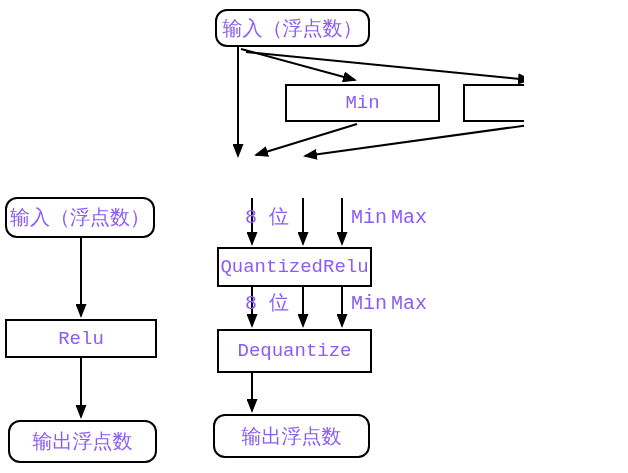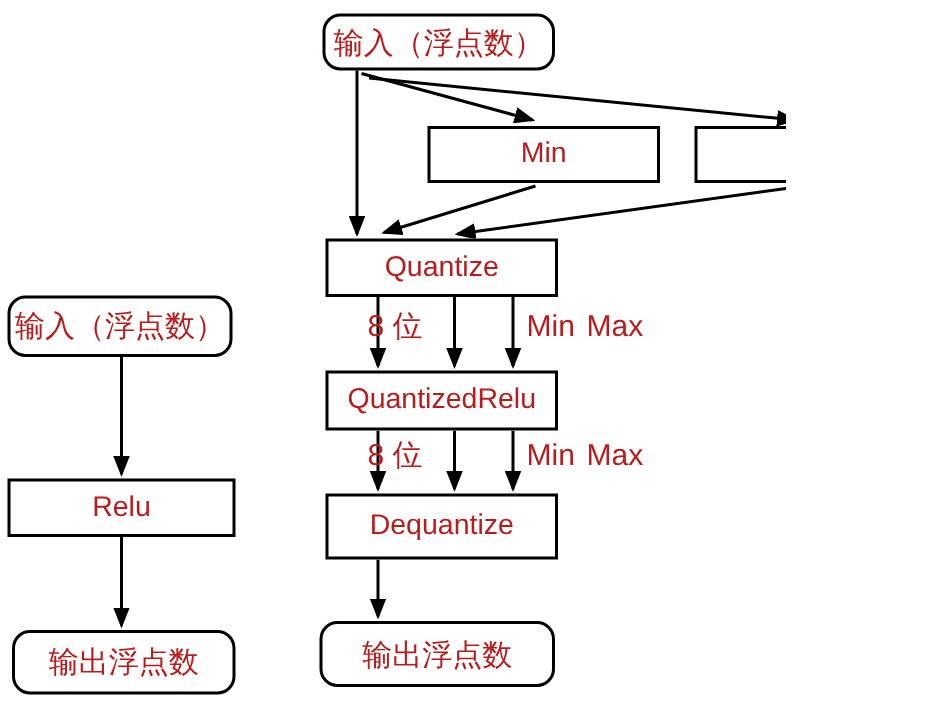--- a/index.html
+++ b/index.html
@@ -5,22 +5,22 @@
   html, body {
     margin: 0;
     padding: 0;
     background: #ffffff;
   }
   #stage {
     position: relative;
     width: 524px;
     height: 473px;
     background: #ffffff;
-    font-family: Liberation Sans, sans-serif;
-    color: #b91c1c;
+    font-family: Liberation Mono, monospace;
+    color: #8b5cf6;
     overflow: hidden;
   }
   #arrow-layer {
     position: absolute;
     left: 0;
     top: 0;
     width: 628px;
     height: 473px;
     pointer-events: none;
   }
@@ -83,21 +83,20 @@
       <line x1="252" y1="373" x2="252" y2="411" marker-end="url(#ah)"></line>
     </g>
   </svg>
 
   <div class="box rounded cn" style="left:215px; top:9px; width:151px; height:34px;">输入（浮点数）</div>
 
   <div class="box en" style="left:285px; top:84px; width:151px; height:34px;">Min</div>
 
   <div class="box en" style="left:463px; top:84px; width:153px; height:34px;">Max</div>
 
-  <div class="box en" style="left:217px; top:159px; width:151px; height:35px;">Quantize</div>
 
   <div class="box en" style="left:217px; top:247px; width:151px; height:36px;">QuantizedRelu</div>
 
   <div class="box en" style="left:217px; top:329px; width:151px; height:40px;">Dequantize</div>
 
   <div class="box rounded cn" style="left:213px; top:414px; width:153px; height:40px;">输出浮点数</div>
 
   <div class="box rounded cn" style="left:5px; top:197px; width:146px; height:37px;">输入（浮点数）</div>
 
   <div class="box en" style="left:5px; top:319px; width:148px; height:35px;">Relu</div>

